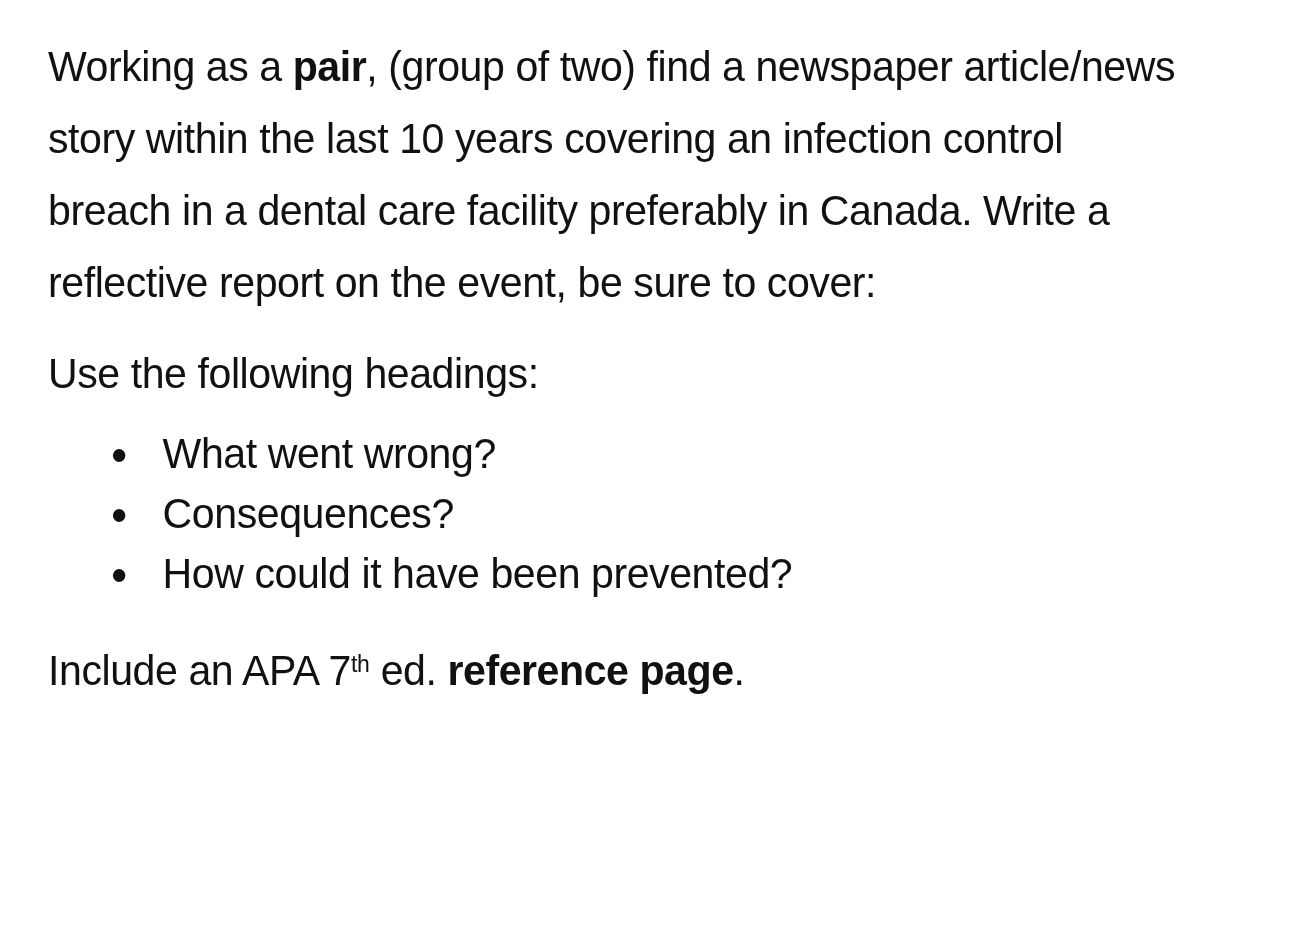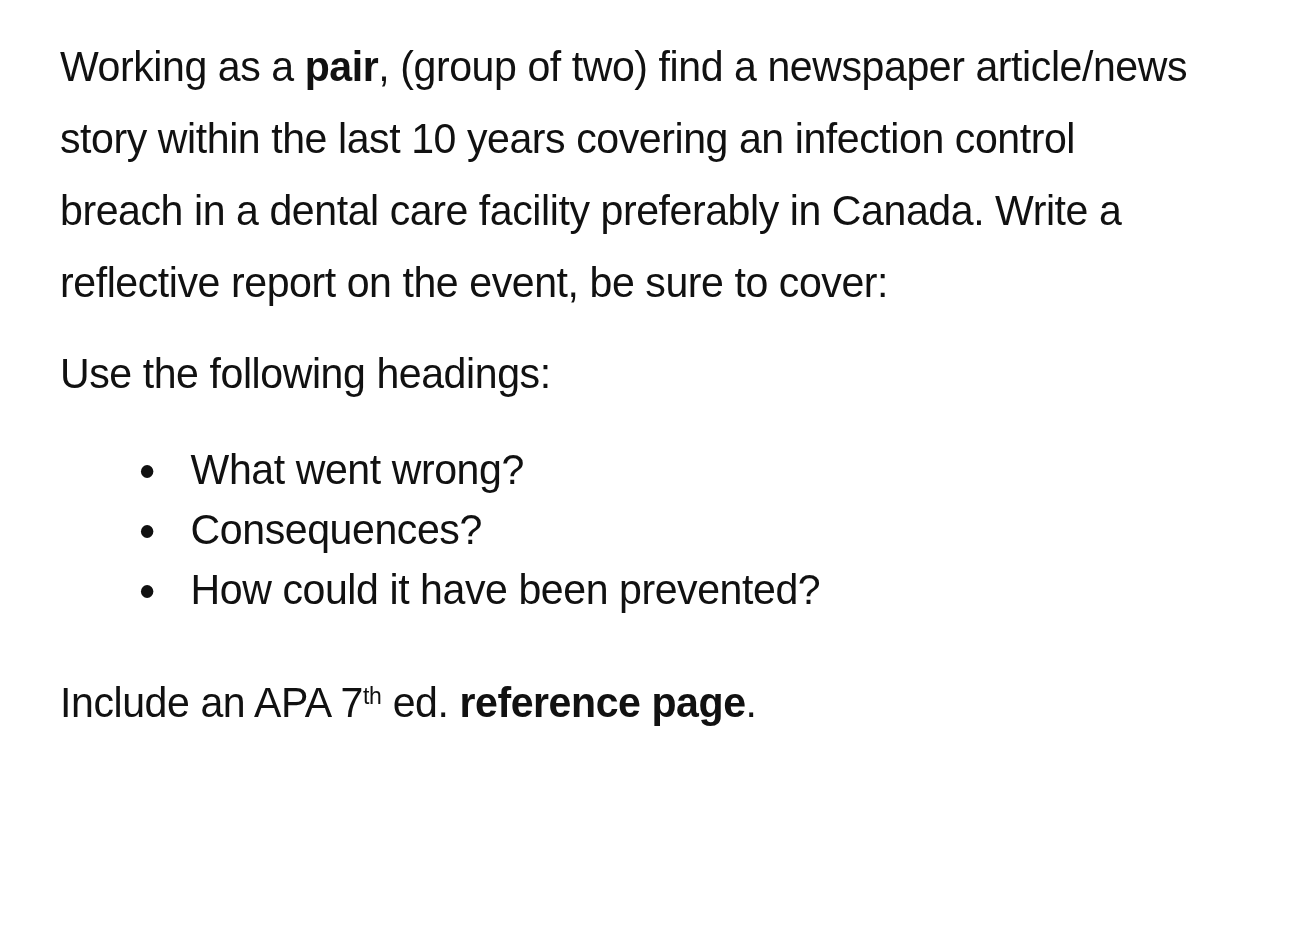--- a/index.html
+++ b/index.html
@@ -14,21 +14,21 @@
     font-family: "Liberation Sans", "DejaVu Sans", sans-serif;
     color: #111111;
     -webkit-font-smoothing: antialiased;
   }
 
   .page {
     box-sizing: border-box;
     width: 1290px;
     height: 939px;
     background: #ffffff;
-    padding: 30px 40px 0 60px;
+    padding: 30px 40px 0 48px;
   }
 
   .doc-body {
     width: 1140px;
   }
 
   
   .para {
     font-size: 43px;
     line-height: 72px;
@@ -49,21 +49,21 @@
   .spacer-2 { height: 14px; }
   .spacer-3 { height: 31px; }
 
   .para-headings {
     width: 1182px;
   }
 
   
   .bullet-list {
     list-style: none;
-    margin: 16px;
+    margin: 0;
     padding: 0;
   }
   .bullet-item {
     font-size: 43px;
     line-height: 60px;
     letter-spacing: -0.45px;
     font-weight: 400;
     color: #111111;
     position: relative;
     padding-left: 120px;

